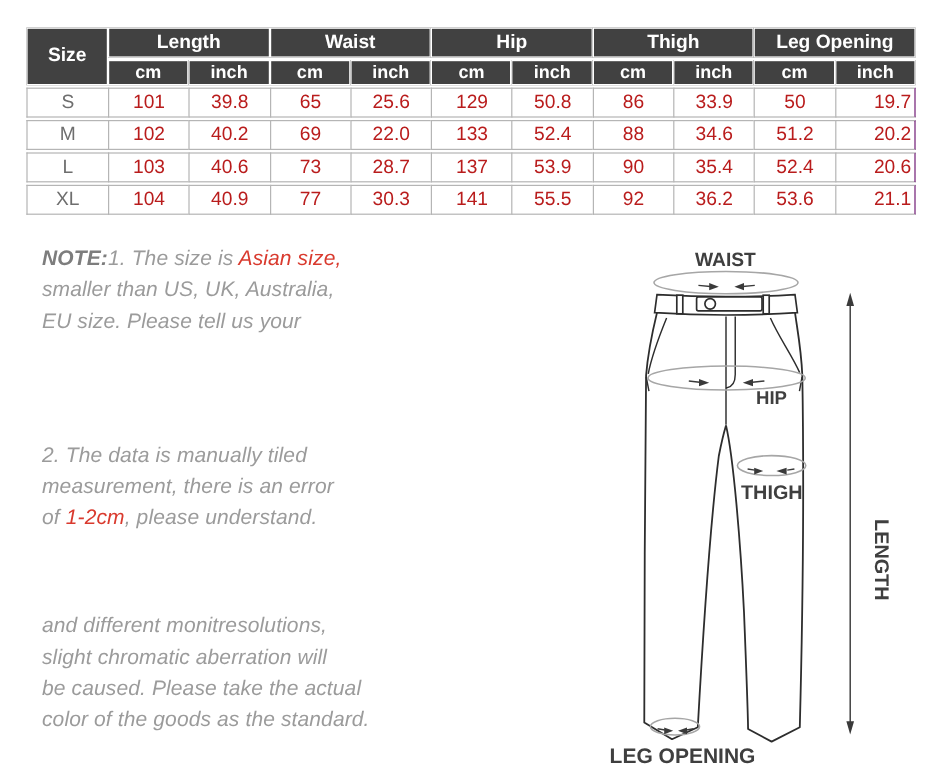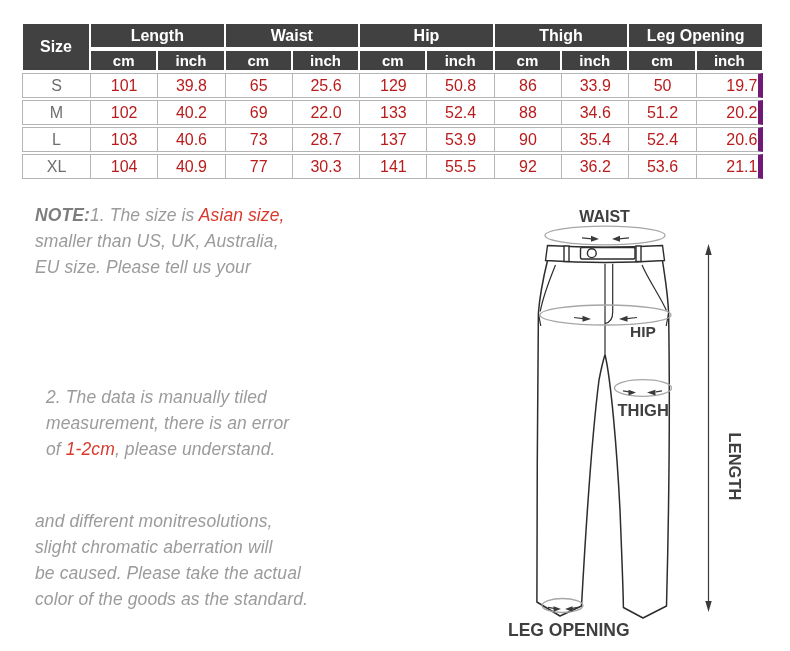--- a/index.html
+++ b/index.html
@@ -16,33 +16,33 @@
   table.size-table th {
     background:#414141; color:#ffffff; font-weight:bold; font-size:16px;
     border:1px solid #ffffff; padding:0; height:23px; text-align:center;
   }
   table.size-table tr.units-row th { height:19px; font-size:15px; }
   table.size-table td {
     background:#ffffff; border-top:1px solid #b5b5b5; border-bottom:1px solid #b5b5b5;
     border-left:1px solid #b5b5b5; border-right:none;
     height:23px; text-align:center; font-size:16px; color:#b91c1c; padding:0;
   }
-  table.size-table td:last-child { border-right:5px solid #701a75;padding-left:29px; }
+  table.size-table td:last-child { border-right:1px solid #701a75;padding-left:29px; }
   table.size-table td.size-cell { color:#6e6e6e; }
   th.size-th { width:66px; }
 
   
   .note {
     position:absolute; left:35px; width:352px;
     font-size:17.5px; line-height:26px; color:#9b9b9b; letter-spacing:0.1px;font-style:italic;
   }
   .note .nb { font-weight:bold; color:#7d7d7d; }
   .note .nr { color:#d93a2e; }
   #note-1 { top:202px; }
-  #note-2 { top:384px;margin-left:11px; }
+  #note-2 { top:366px; }
   #note-3 { top:482px; }
 
   
   svg.pants { position:absolute; left:490px; top:195px; }
   svg.pants text {
     font-family:"Liberation Sans", sans-serif; font-weight:bold; fill:#3f3f3f;
   }
   .dark-line   { stroke:#2d2d2d; stroke-width:1.5; fill:none; stroke-linejoin:round; }
   .dark-fill   { stroke:#2d2d2d; stroke-width:1.4; fill:#ffffff; }
   .thin-line   { stroke:#2d2d2d; stroke-width:1.2; fill:none; }

